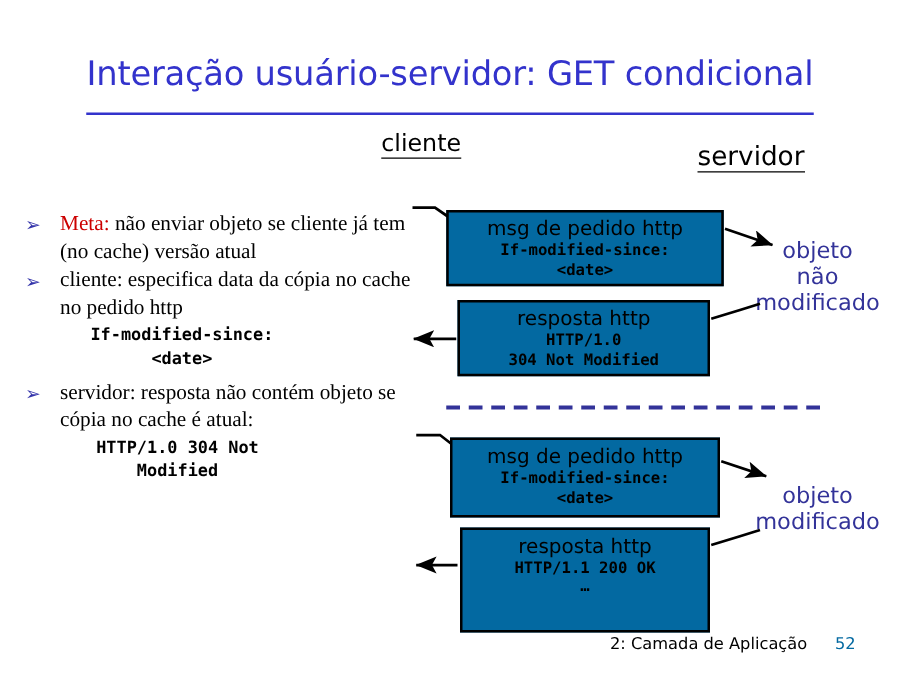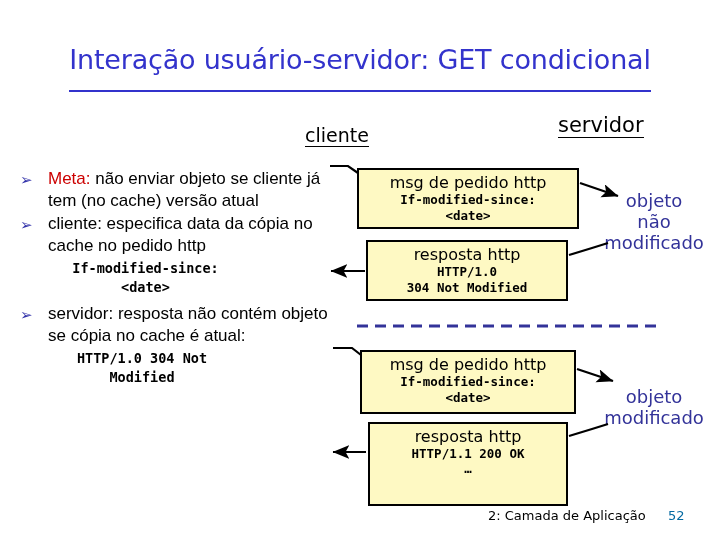--- a/index.html
+++ b/index.html
@@ -43,21 +43,21 @@
     font-family: "DejaVu Sans", sans-serif;
     white-space: nowrap;
   }
   .col-head .ch-inner {
     display: inline-block;
     border-bottom: 1.5px solid #000000;
     padding-bottom: 0px;
   }
   #head-cliente {
     left: 305px;
-    top: 124px;
+    top: 104px;
     font-size: 19px;
     line-height: 22px;
     text-decoration: underline;
   }
   #head-servidor {
     left: 558px;
     top: 113px;
     font-size: 21px;
     line-height: 24px;
   }
@@ -76,21 +76,21 @@
   }
   .bullet-mark {
     position: absolute;
     left: 8px;
     top: 1px;
     color: #3333AA;
     font-size: 15px;
     line-height: 22px;
   }
   .bullet-text {
-    font-family: Liberation Sans, sans-serif;
+    font-family: Liberation Serif, serif;
     font-size: 17px;
     line-height: 22px;
     color: #000000;
   }
   .hl-red { color: #CC0000; }
   .mono-sub {
     font-family: "DejaVu Sans Mono", monospace;
     font-weight: bold;
     font-size: 13.5px;
     line-height: 19px;
@@ -103,21 +103,21 @@
     width: 215px;
   }
   #sub-304 {
     margin: 2px 0 0 24px;
     width: 212px;
   }
 
   
   .msgbox {
     position: absolute;
-    background: #fef9c3;
+    background: #0369a1;
     border: 2px solid #000000;
     box-sizing: border-box;
     text-align: center;
     overflow: hidden;
   }
   .msgbox .mb-title {
     font-family: "DejaVu Sans", sans-serif;
     font-size: 16px;
     line-height: 19px;
     color: #000000;

